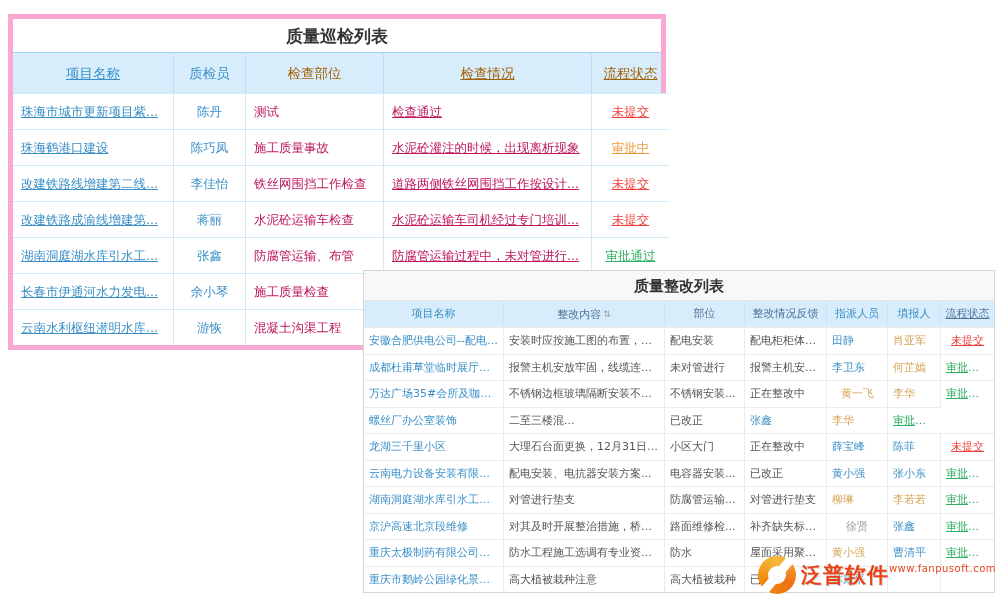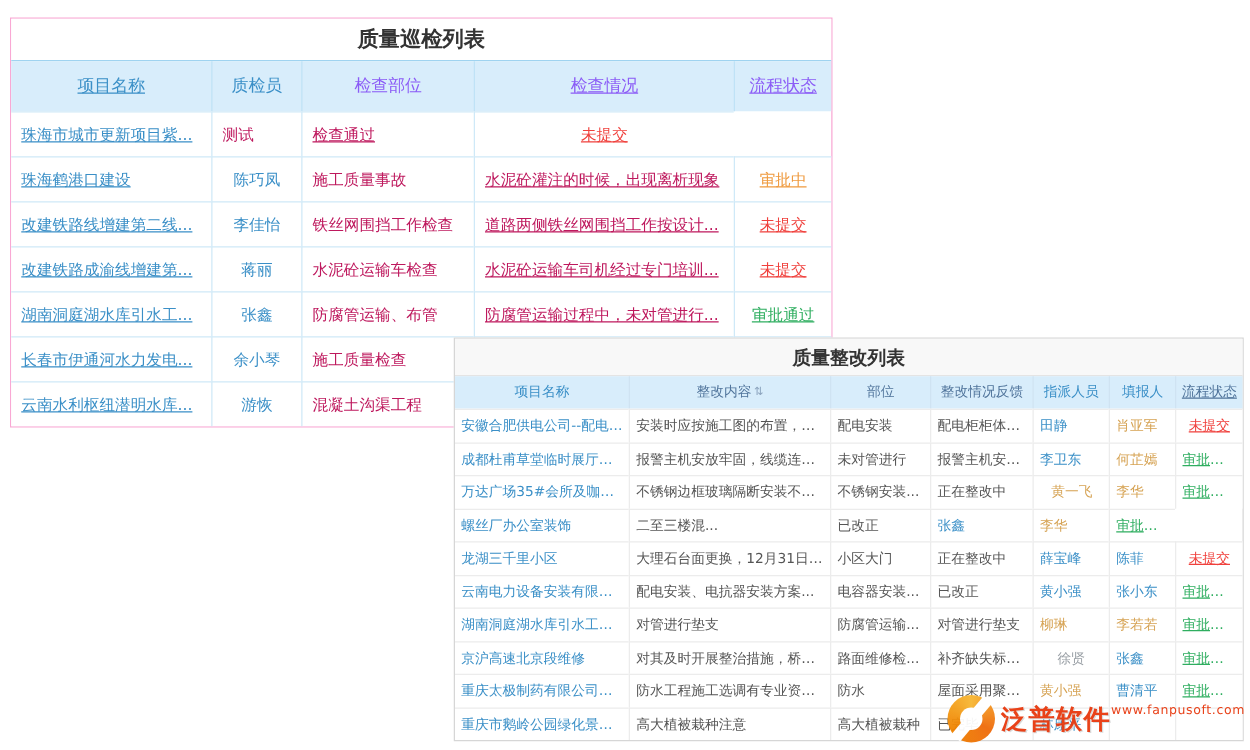--- a/index.html
+++ b/index.html
@@ -1,25 +1,25 @@
 <!DOCTYPE html>
 <html><head>
 <meta charset="utf-8">
 <style>
   *{margin:0;padding:0;box-sizing:border-box}
   html,body{width:1000px;height:600px}
   body{background:#fff;font-family:"DejaVu Sans","Liberation Sans",sans-serif;position:relative;overflow:hidden}
   .card{position:absolute;background:#fff}
 
   
-  #t1{left:8px;top:14px;width:658px;border:1px solid #f9a8d4;z-index:1}
+  #t1{left:8px;top:14px;width:658px;border:5px solid #f9a8d4;z-index:1}
   #t1 .title{height:34px;line-height:34px;text-align:center;font-size:17px;font-weight:bold;color:#333;border-bottom:1px solid #9fd3f0;background:#fff}
   #t1 .thead,#t1 .tr{display:grid;grid-template-columns:160px 72px 138px 208px 78px}
   #t1 .thead{background:#d8edfb}
-  #t1 .th{height:40px;line-height:40px;font-size:13.5px;color:#8b5cf6;text-align:center;border-left:1px solid #bfe2f6;white-space:nowrap;overflow:hidden}
+  #t1 .th{height:40px;line-height:40px;font-size:13.5px;color:#a16207;text-align:center;border-left:1px solid #bfe2f6;white-space:nowrap;overflow:hidden}
   #t1 .th:first-child{border-left:none}
   #t1 .td{height:36px;line-height:36px;font-size:12.5px;padding:0 8px;border-left:1px solid #cfe9f8;border-top:1px solid #cfe9f8;white-space:nowrap;overflow:hidden;text-overflow:ellipsis;color:#be185d;background:#fff}
   #t1 .td:first-child{border-left:none}
   #t1 .col-project{color:#3a8fc7;text-decoration:underline}
   #t1 .col-inspector{color:#3a8fc7;text-align:center}
   #t1 .col-situation{text-decoration:underline}
   #t1 .col-status{text-align:center;text-decoration:underline}
 
   
   #t2{left:363px;top:270px;width:632px;border:1px solid #d6d6d6;z-index:5}
@@ -52,20 +52,21 @@
   <div class="thead">
       <div class="th col-project"><span>项目名称</span></div>
       <div class="th col-inspector"><span>质检员</span></div>
       <div class="th col-location"><span>检查部位</span></div>
       <div class="th col-situation"><span>检查情况</span></div>
       <div class="th col-status"><span>流程状态</span></div>
     </div>
   <div class="tbody">
       <div class="tr">
         <div class="td col-project">珠海市城市更新项目紫...</div>
+        <div class="td col-inspector">陈丹</div>
         <div class="td col-location">测试</div>
         <div class="td col-situation">检查通过</div>
         <div class="td col-status" style="color: rgb(240, 64, 60);">未提交</div>
       </div>
       <div class="tr">
         <div class="td col-project">珠海鹤港口建设</div>
         <div class="td col-inspector">陈巧凤</div>
         <div class="td col-location">施工质量事故</div>
         <div class="td col-situation">水泥砼灌注的时候，出现离析现象</div>
         <div class="td col-status" style="color: rgb(239, 154, 62);">审批中</div>

